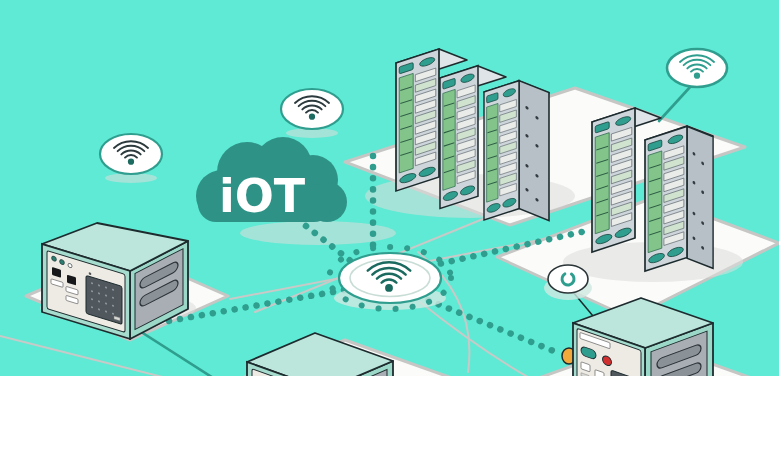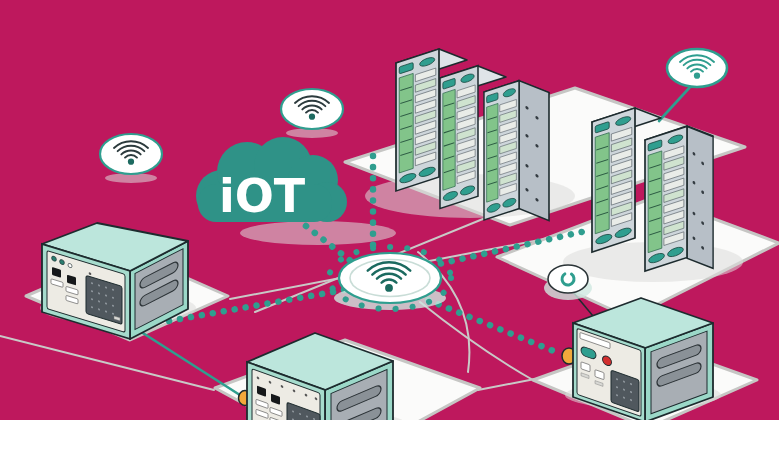--- a/index.html
+++ b/index.html
@@ -1,16 +1,16 @@
 <!DOCTYPE html>
 <html style="--teal: #2f9e8f; --teal-dark: #1b6a5f; --cloud: #2f9287; --wifi-dark: #2c3a3d; --outline: #1d2b2e; --line-gray: #c9c9c7; --platform-fill: #fbfbfa; --platform-stroke: #c6c6c4; --dev-top: #bce6dc; --dev-front: #a6dccd; --dev-side: #9bd8c8; --panel: #edebe4; --inset-gray: #a8aeb4; --slat: #8a9197; --grille: #50585e; --rack-front: #ced6db; --rack-top: #dfe4e8; --rack-side: #b7bfc7; --rack-slot: #e9ece8; --rack-green: #82c48a; --yellow: #f2a93b; --red: #d22f2f; --mint: #cfe9e1;"><head>
 <meta charset="utf-8">
 <style>
   html,body{margin:0;padding:0;background:#fff;}
-  #stage{position:relative;width:779px;height:420px;background:#be185d;overflow:hidden;
+  #stage{position:relative;width:779px;height:376px;background:#5eead4;overflow:hidden;
          font-family:"DejaVu Sans","Liberation Sans",sans-serif;}
   svg{position:absolute;left:0;top:0;}
 
   
   .gline{stroke:var(--line-gray);stroke-width:2;fill:none;stroke-linecap:round;}
   .plat{fill:var(--platform-fill);stroke:var(--platform-stroke);stroke-width:3;stroke-linejoin:round;}
   .shadow{fill:#dddddb;opacity:.55;}
   .mintglow{fill:var(--mint);opacity:.8;}
 
   

